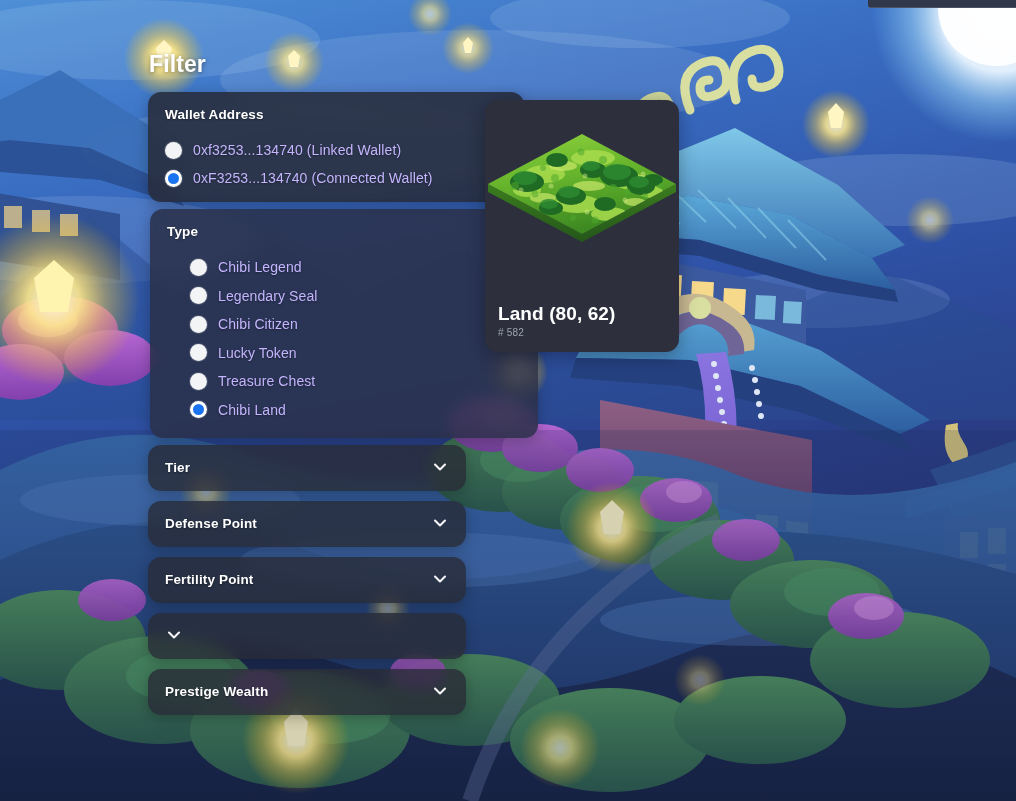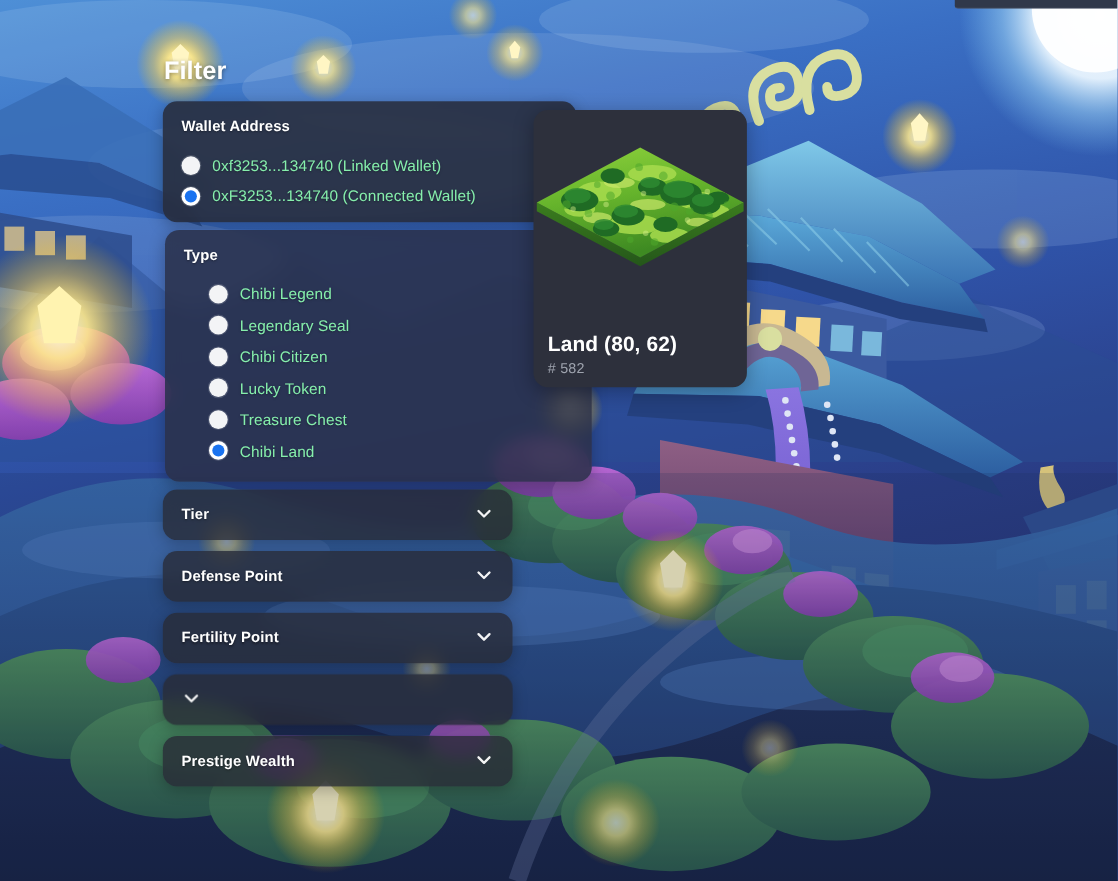--- a/index.html
+++ b/index.html
@@ -75,21 +75,21 @@
   .radio.sel {
     background:#ffffff;
     position:relative;
   }
   .radio.sel::after {
     content:""; position:absolute;
     left:3px; top:3px; width:11px; height:11px;
     border-radius:50%; background:#1a73f0;
   }
   .opt .txt {
-    font-size:14px; color:#86efac; letter-spacing:0.1px;
+    font-size:14px; color:#c4b5fd; letter-spacing:0.1px;
     text-shadow:0 1px 2px rgba(0,0,0,0.35);
   }
   .wallet .opt { height:28px; }
   .wallet .opt:first-of-type { margin-top:1px; }
   .type .opt { height:28.5px;padding-left:40px; }
 
   
   .nft-card {
     position:absolute; left:485px; top:100px;
     width:194px; height:252px;
@@ -99,21 +99,21 @@
   }
   .nft-art { position:absolute; left:0; top:0; width:194px; height:200px; }
   .nft-art svg { display:block; }
   .nft-name {
     position:absolute; left:13px; top:203px;
     font-size:19px; font-weight:bold; color:#ffffff;
     letter-spacing:0.1px;
   }
   .nft-id {
     position:absolute; left:13px; top:227px;
-    font-size:13px; color:#9ea3ae; letter-spacing:0.2px;
+    font-size:10px; color:#9ea3ae; letter-spacing:0.2px;
   }
 </style>
 </head>
 <body>
 
 <div id="scene">
   <svg viewBox="0 0 1016 801" preserveAspectRatio="none" xmlns="http://www.w3.org/2000/svg">
     <defs>
       <linearGradient id="skyG" x1="0" y1="0" x2="0.25" y2="1">
         <stop offset="0%" stop-color="#4e8fd6"></stop>

